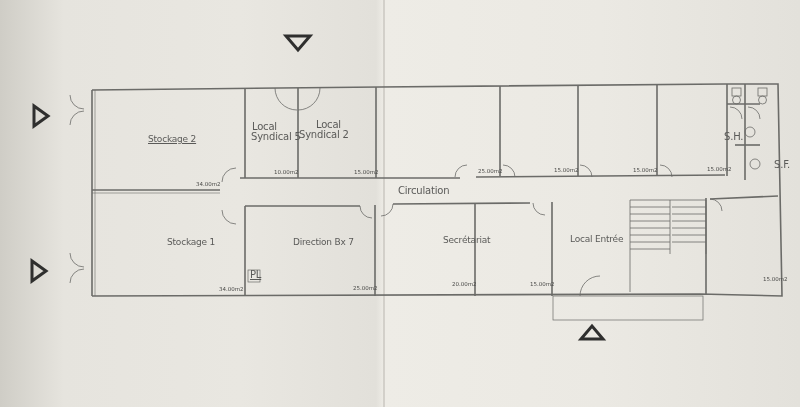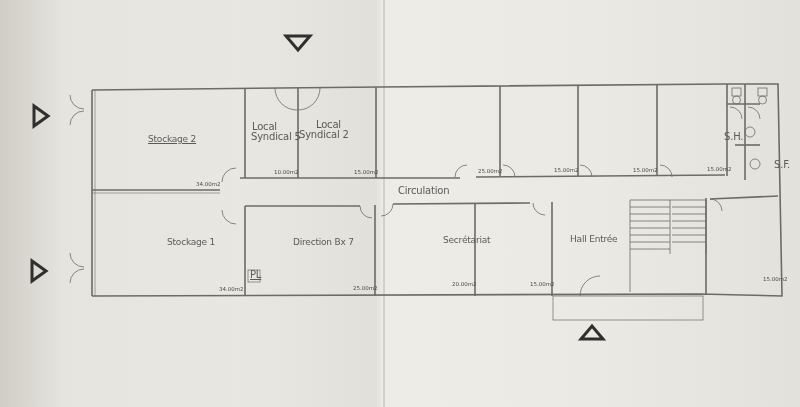--- a/index.html
+++ b/index.html
@@ -140,17 +140,17 @@
 <div class="area" style="left:219px;top:286px;">34.00m2</div>
 
 <div class="lbl" style="left:293px;top:237px;">Direction Bx 7</div>
 <div class="area" style="left:353px;top:285px;">25.00m2</div>
 <div class="lbl small" style="left:250px;top:269px;text-decoration:underline;">PL</div>
 
 <div class="lbl" style="left:405px;top:235px;margin-left:38px;">Secrétariat</div>
 <div class="area" style="left:452px;top:281px;">20.00m2</div>
 <div class="area" style="left:530px;top:281px;">15.00m2</div>
 
-<div class="lbl" style="left:570px;top:234px;">Hall Entrée</div>
+<div class="lbl" style="left:570px;top:234px;">Local Entrée</div>
 <div class="area" style="left:763px;top:276px;">15.00m2</div>
 
 <div class="lbl small" style="left:724px;top:131px;">S.H.</div>
 <div class="lbl small" style="left:774px;top:159px;">S.F.</div>
 
 </body></html>

